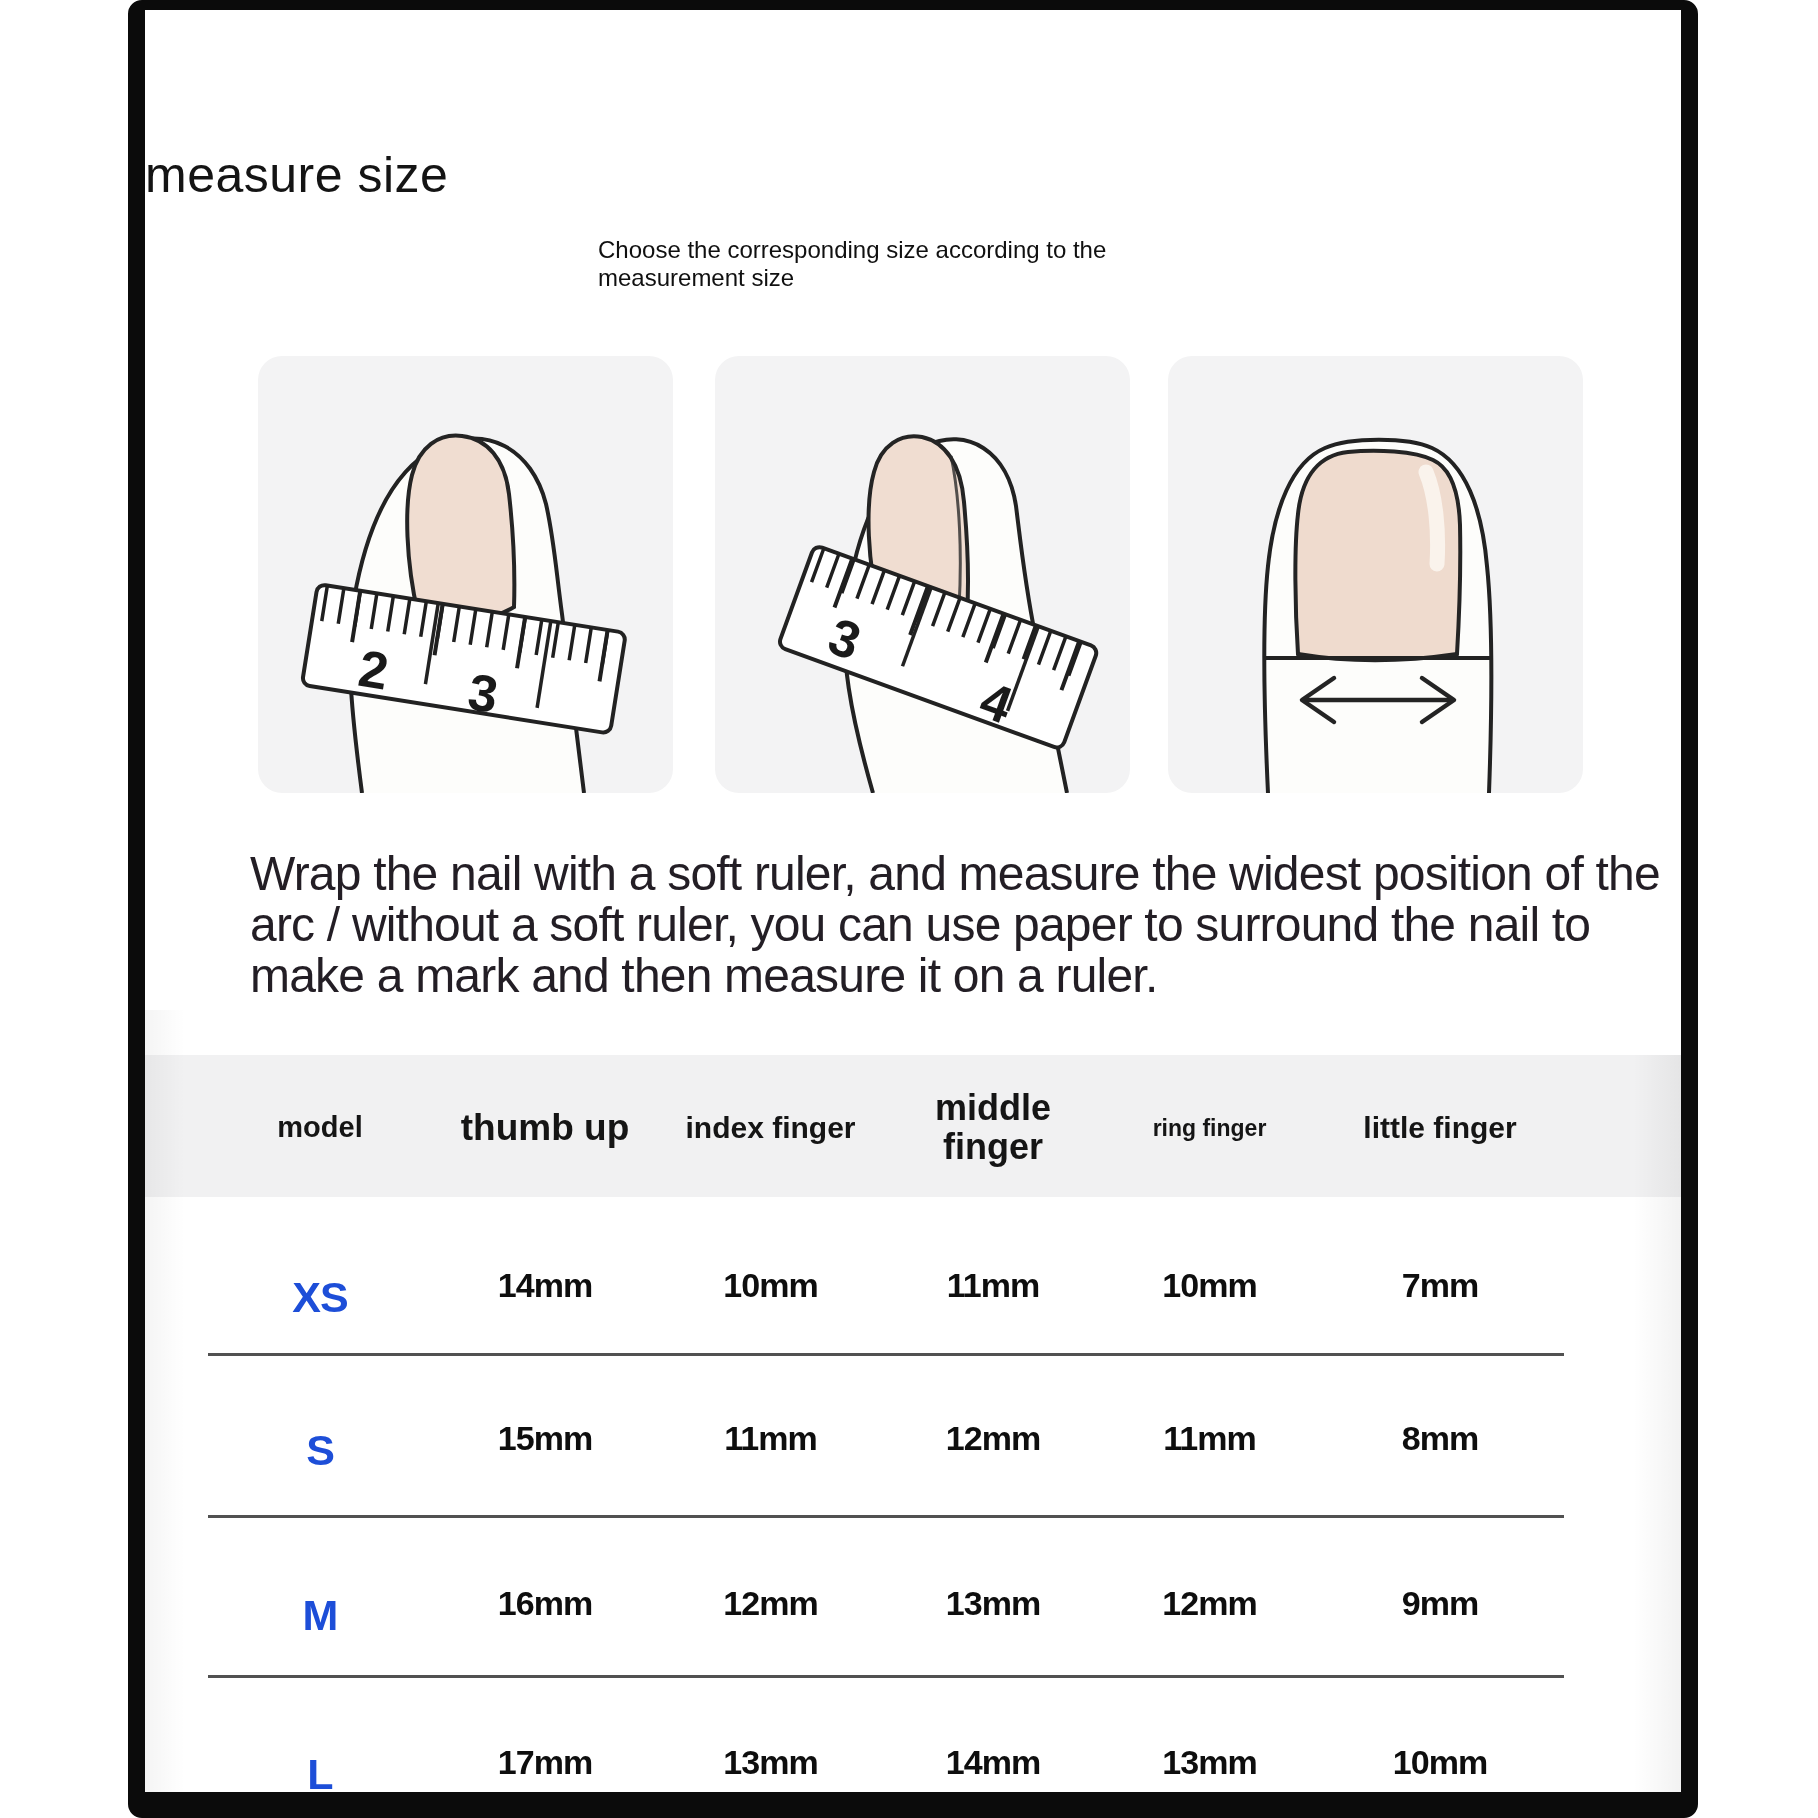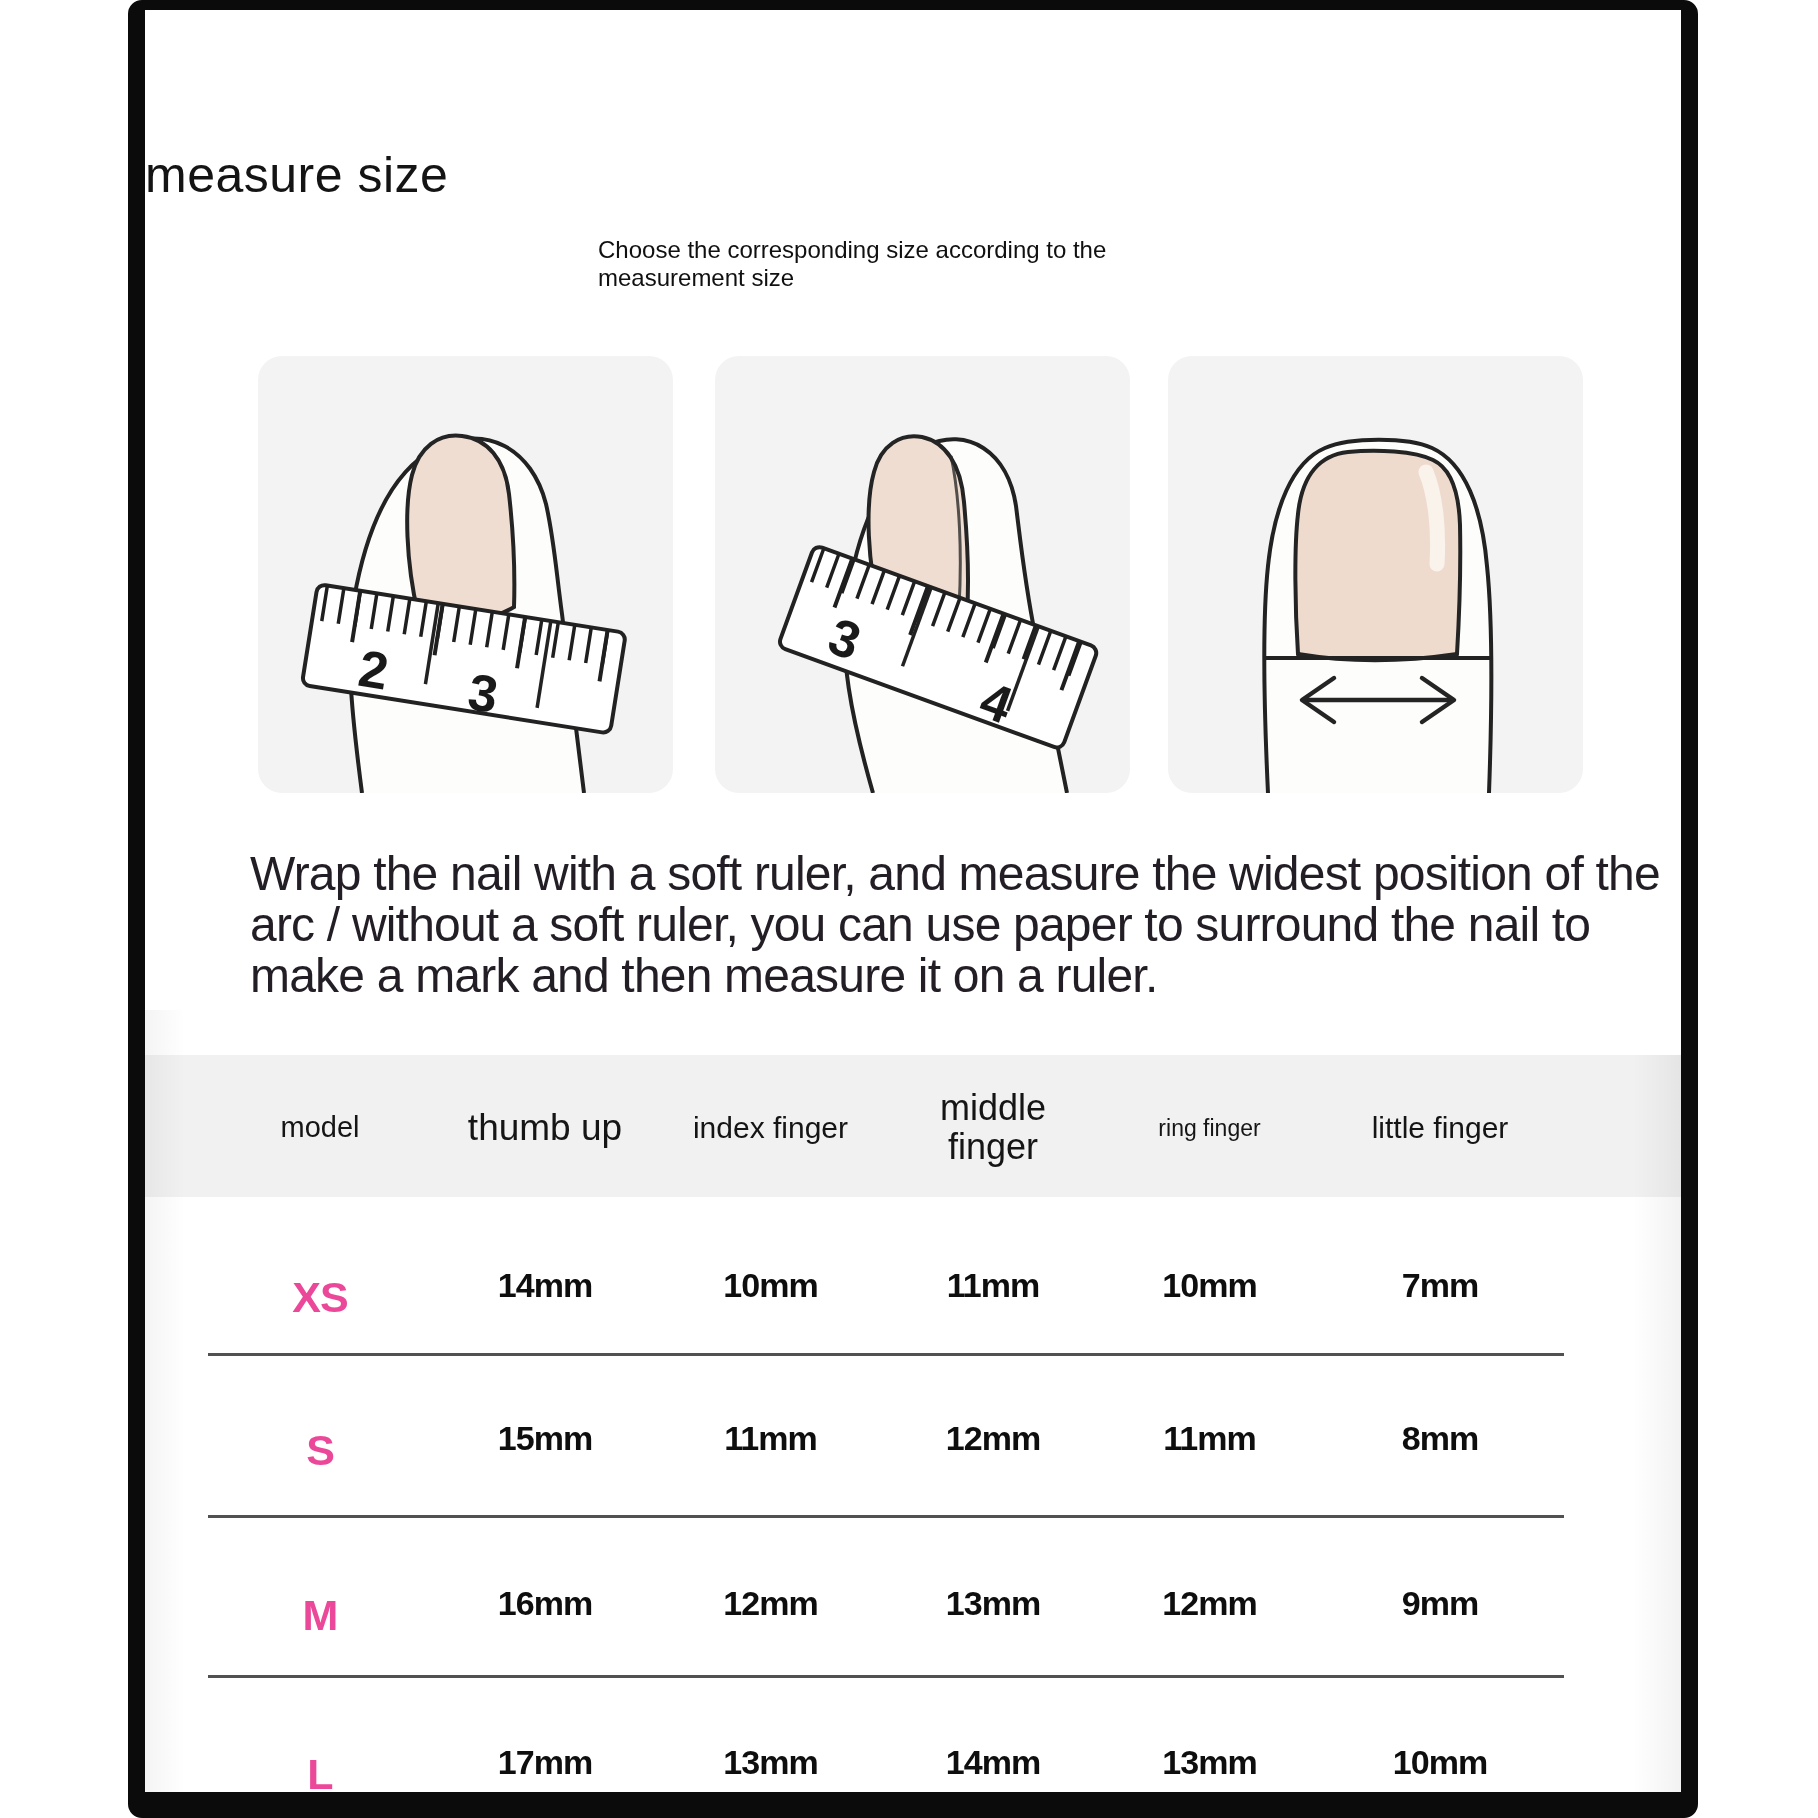--- a/index.html
+++ b/index.html
@@ -37,26 +37,26 @@
     font-size:48px;line-height:51px;font-weight:400;color:#231e25;letter-spacing:-0.8px;
   }
   .para div{white-space:nowrap;}
   .header-band{left:0;top:1045px;width:100%;height:142px;background:#f1f1f2;}
   .tgrid{
     left:63px;width:1356px;display:grid;
     grid-template-columns:224px 226px 225px 220px 213px 248px;
     align-items:center;justify-items:center;
   }
   .hrow{top:1058px;height:120px;}
-  .hcell{color:#151515;font-weight:400;text-align:center;line-height:1.08;}
+  .hcell{color:#151515;font-weight:700;text-align:center;line-height:1.08;}
   .h1{font-size:29px;} .h2{font-size:37px;} .h3{font-size:30px;}
   .h4{font-size:36px;max-width:150px;} .h5{font-size:23px;} .h6{font-size:30px;}
   .drow{height:64px;}
   .r-xs{top:1238px;} .r-s{top:1391px;} .r-m{top:1556px;} .r-l{top:1715px;}
-  .rowlabel{font-size:43px;font-weight:700;color:#ec4899;letter-spacing:-1px;margin-top:25px;}
+  .rowlabel{font-size:43px;font-weight:700;color:#1d4ed8;letter-spacing:-1px;margin-top:25px;}
   .cell{font-size:34px;font-weight:700;color:#0e0e0e;letter-spacing:-1px;}
   .divider{left:63px;width:1356px;height:3px;background:#515151;}
   .d1{top:1343px;} .d2{top:1505px;} .d3{top:1665px;}
   .vleft{left:0;top:1000px;width:40px;height:782px;
     background:linear-gradient(90deg,rgba(0,0,0,.045),rgba(0,0,0,0));}
   .vright{right:0;top:1045px;width:48px;height:737px;
     background:linear-gradient(270deg,rgba(0,0,0,.05),rgba(0,0,0,0));}
 </style>
 </head>
 <body>

